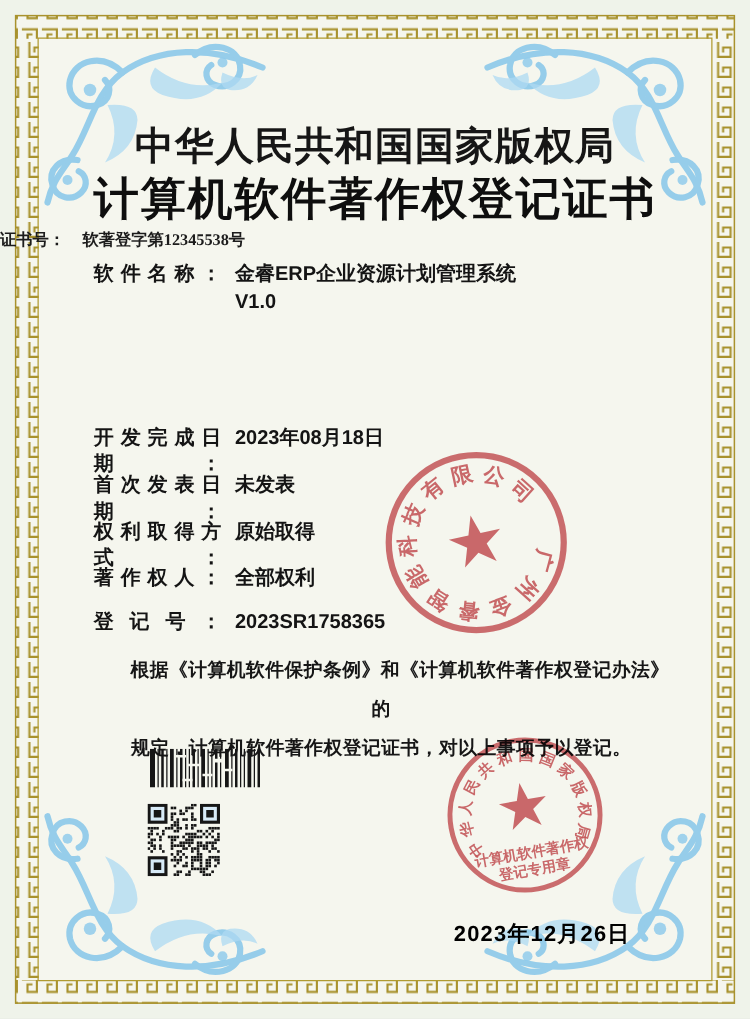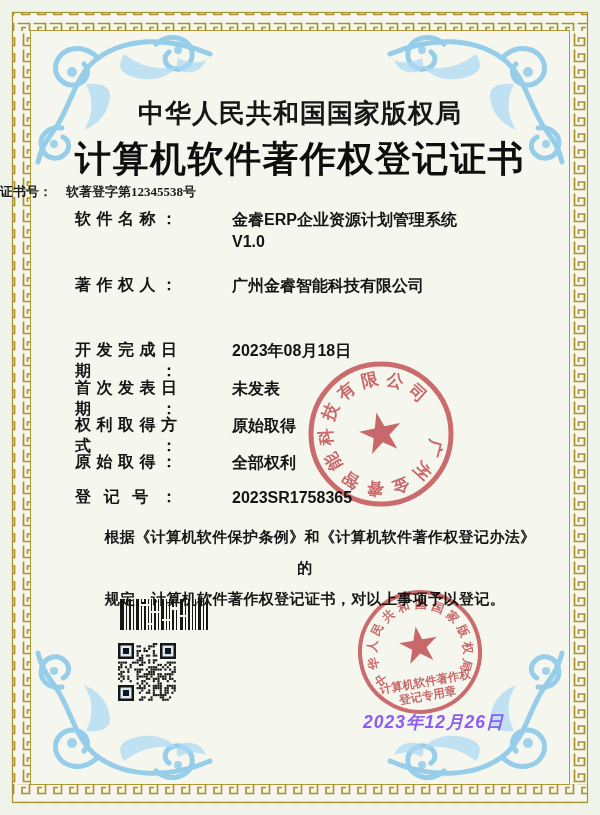--- a/index.html
+++ b/index.html
@@ -24,36 +24,36 @@
   }
   .fold-line{position:absolute;left:99px;top:110px;width:2px;height:665px;background:rgba(228,233,160,.5);}
   .corner{position:absolute;width:185px;height:140px;}
   .corner.tl{left:28px;top:28px;}
   .corner.tr{right:28px;top:28px;transform:scaleX(-1);}
   .corner.bl{left:28px;bottom:28px;transform:scaleY(-1);}
   .corner.br{right:28px;bottom:28px;transform:scale(-1,-1);}
 
   .authority-title{position:absolute;left:0;top:96px;width:600px;text-align:center;
     font-family:"Liberation Serif","DejaVu Serif",serif;font-weight:700;
-    font-size:26px;letter-spacing:1px;color:#161616;}
+    font-size:31px;letter-spacing:1px;color:#161616;}
   .main-title{position:absolute;left:0;top:135px;width:600px;text-align:center;
     font-family:"Liberation Serif","DejaVu Serif",serif;font-weight:700;
     font-size:36px;letter-spacing:1.5px;color:#0e0e0e;}
   .cert-no{position:absolute;left:0;top:183px;width:521px;text-align:left;
     font-family:"Liberation Serif","DejaVu Serif",serif;font-weight:700;font-size:13px;color:#1c1c1c;}
   .cert-no .gap{display:inline-block;width:14px;}
 
-  .row{position:absolute;left:75px;display:flex;align-items:flex-start;font-size:16px;gap:44px;}
+  .row{position:absolute;left:75px;display:flex;align-items:flex-start;font-size:16px;}
   .row .lbl{font-weight:700;width:102px;text-align:justify;text-align-last:justify;flex:none;}
   .row .val{font-weight:600;margin-left:11px;line-height:22px;}
   .statement{position:absolute;left:72px;top:521px;width:466px;
     font-size:15px;font-weight:600;line-height:31px;letter-spacing:.4px;color:#161616;}
   .statement p{margin:0;text-align:center;}
   .statement .ind{text-indent:2em;}
-  .issue-date{position:absolute;left:363px;top:710px;font-size:17.5px;font-weight:700;letter-spacing:1px;color:#8b5cf6;font-style:italic;}
+  .issue-date{position:absolute;left:363px;top:735px;font-size:17.5px;font-weight:700;letter-spacing:1px;color:#000000;}
 
   .barcode{position:absolute;left:120px;top:599px;}
   .qrcode{position:absolute;left:118px;top:643px;}
   .seal{position:absolute;mix-blend-mode:multiply;opacity:.92;}
   .seal.company{left:301px;top:354px;}
   .seal.authority{left:350px;top:584px;}
 </style>
 </head>
 <body>
 
@@ -161,38 +161,34 @@
     <span>证书号：</span><span class="gap"></span><span>软著登字第12345538号</span>
   </div>
 
   <div class="row" style="top:209px">
     <span class="lbl">软件名称：</span>
     <span class="val">
       <span>金睿ERP企业资源计划管理系统</span><br>
       <span>V1.0</span>
     </span>
   </div>
-  <div class="row" style="top:275px">
-    <span class="lbl">著作权人：</span>
-    <span class="val">广州金睿智能科技有限公司</span>
-  </div>
   <div class="row" style="top:340px">
     <span class="lbl">开发完成日期：</span>
     <span class="val">2023年08月18日</span>
   </div>
   <div class="row" style="top:415px">
     <span class="lbl">权利取得方式：</span>
     <span class="val">原始取得</span>
   </div>
   <div class="row" style="top:378px">
     <span class="lbl">首次发表日期：</span>
     <span class="val">未发表</span>
   </div>
   <div class="row" style="top:452px">
-    <span class="lbl">原始取得：</span>
+    <span class="lbl">著作权人：</span>
     <span class="val">全部权利</span>
   </div>
   <div class="row" style="top:487px">
     <span class="lbl">登记号：</span>
     <span class="val">2023SR1758365</span>
   </div>
 
   <div class="statement">
     <p class="ind">根据《计算机软件保护条例》和《计算机软件著作权登记办法》的</p>
     <p>规定，计算机软件著作权登记证书，对以上事项予以登记。</p>

